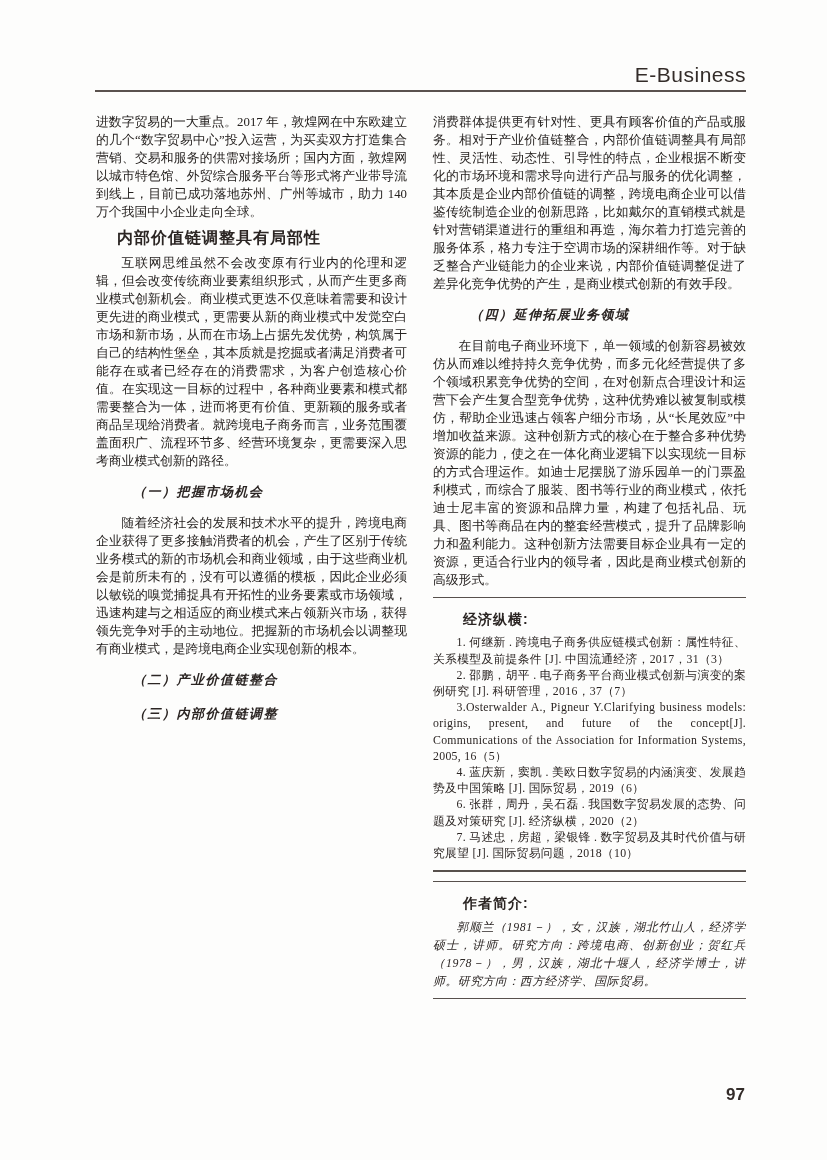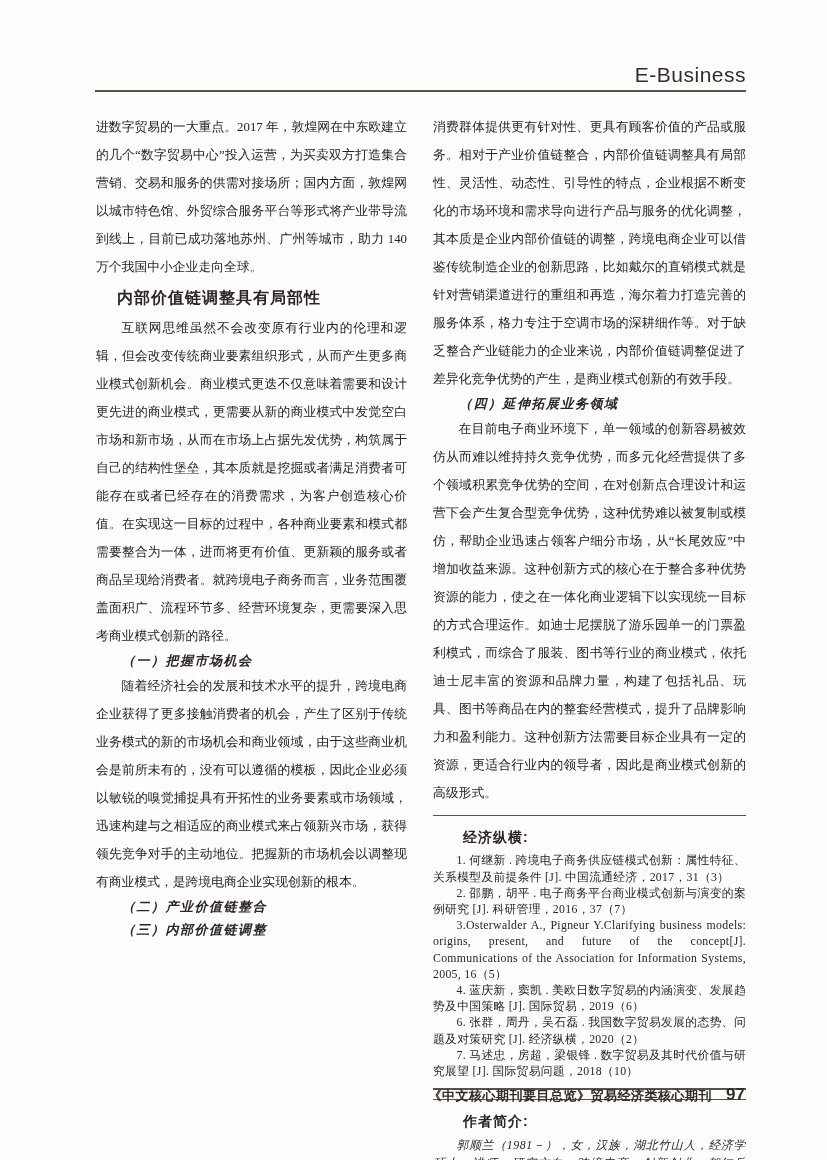--- a/index.html
+++ b/index.html
@@ -20,31 +20,31 @@
   }
   .header-rule{
     position:absolute;top:90px;left:95px;width:651px;height:2px;
     background:#5a524e;
   }
   
   .col{position:absolute;top:113px;}
   .col-left{left:96px;width:311px;}
   .col-right{left:433px;width:313px;}
   p.body{
-    margin:0;font-size:12.8px;line-height:28px;
+    margin:0;font-size:12.8px;line-height:18px;
     text-align:justify;color:#262220;
   }
   p.body.indent{text-indent:2em;}
   .sec-heading{
     font-family:"Liberation Sans","DejaVu Sans",sans-serif;
     font-weight:bold;font-size:16px;color:#2b2523;
     margin:7px 0 5px 21px;letter-spacing:1px;
   }
   .subsec-heading{
-    margin:0;font-size:13px;line-height:22.4px;
+    margin:11px;font-size:13px;line-height:22.4px;
     font-style:italic;font-weight:600;text-indent:2em;
     letter-spacing:1.5px;color:#2b2523;
   }
   
   .rule{border:none;border-top:1.6px solid #57504c;margin:8px 0 0 0;}
   .double-rule{margin-top:9px;}
   .double-rule div{height:1.6px;background:#57504c;}
   .double-rule div + div{margin-top:9px;}
   .block-heading{
     font-family:"Liberation Sans","DejaVu Sans",sans-serif;
@@ -107,17 +107,16 @@
     <div class="double-rule">
         <div></div>
         <div></div>
       </div>
     <div class="block-heading">作者简介:</div>
     <p class="bio">郭顺兰（1981－），女，汉族，湖北竹山人，经济学硕士，讲师。研究方向：跨境电商、创新创业；贺红兵（1978－），男，汉族，湖北十堰人，经济学博士，讲师。研究方向：西方经济学、国际贸易。</p>
     <hr class="bio-rule">
   </div>
 
   <div class="footer">
-    <span class="footer-note">《中文核心期刊要目总览》贸易经济类核心期刊</span>
     <span class="footer-page">97</span>
   </div>
 
 </div>
 
 </body></html>

